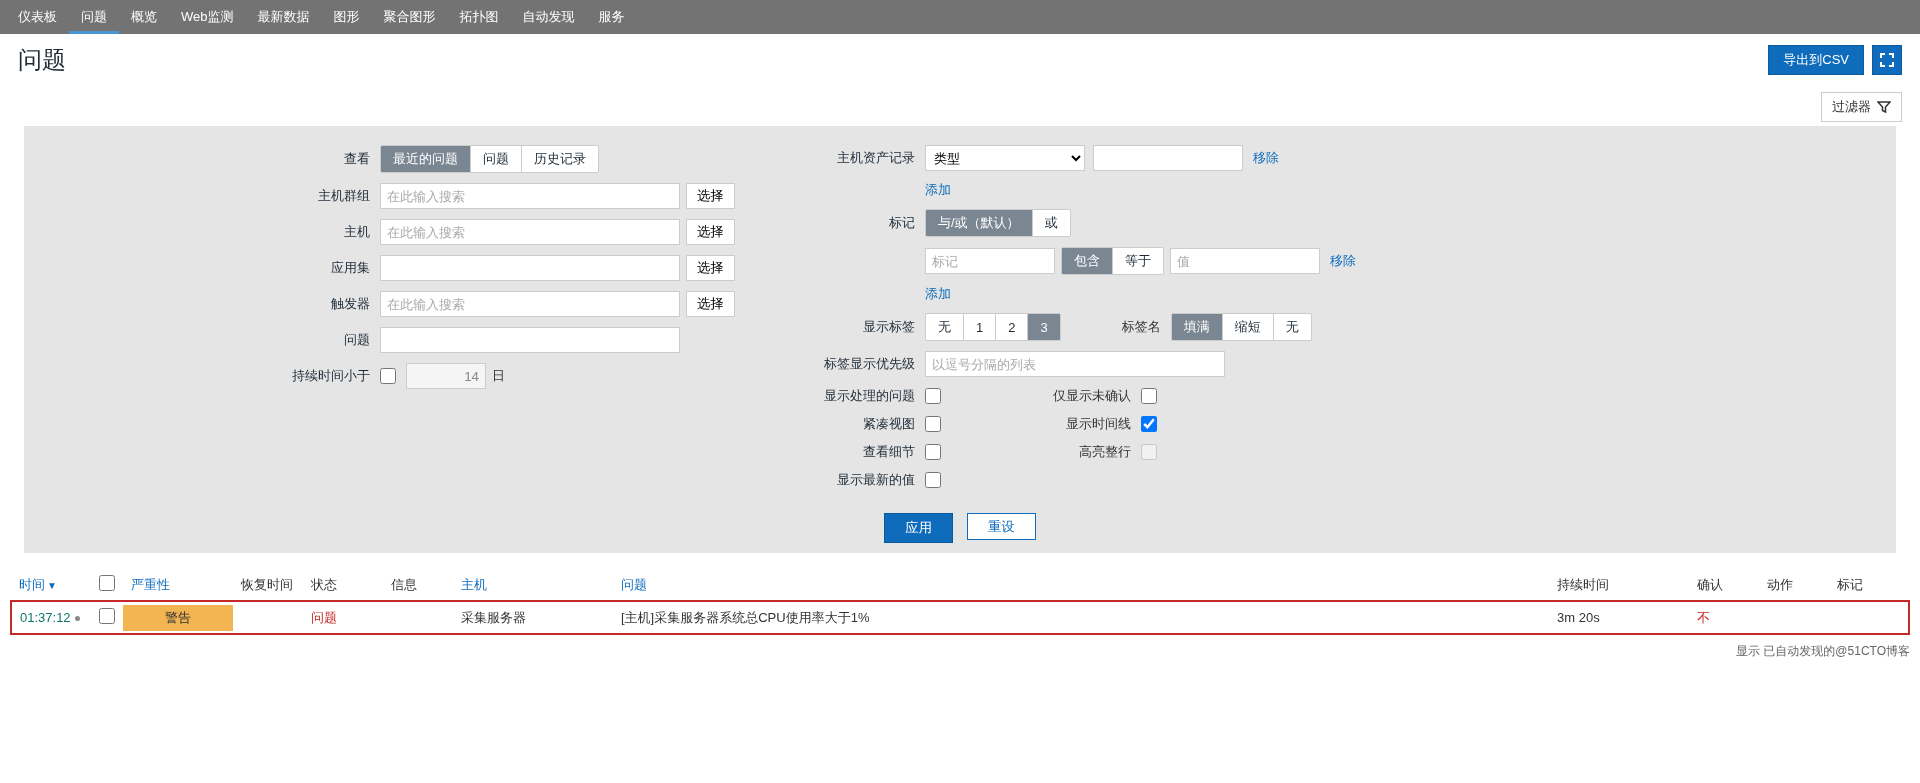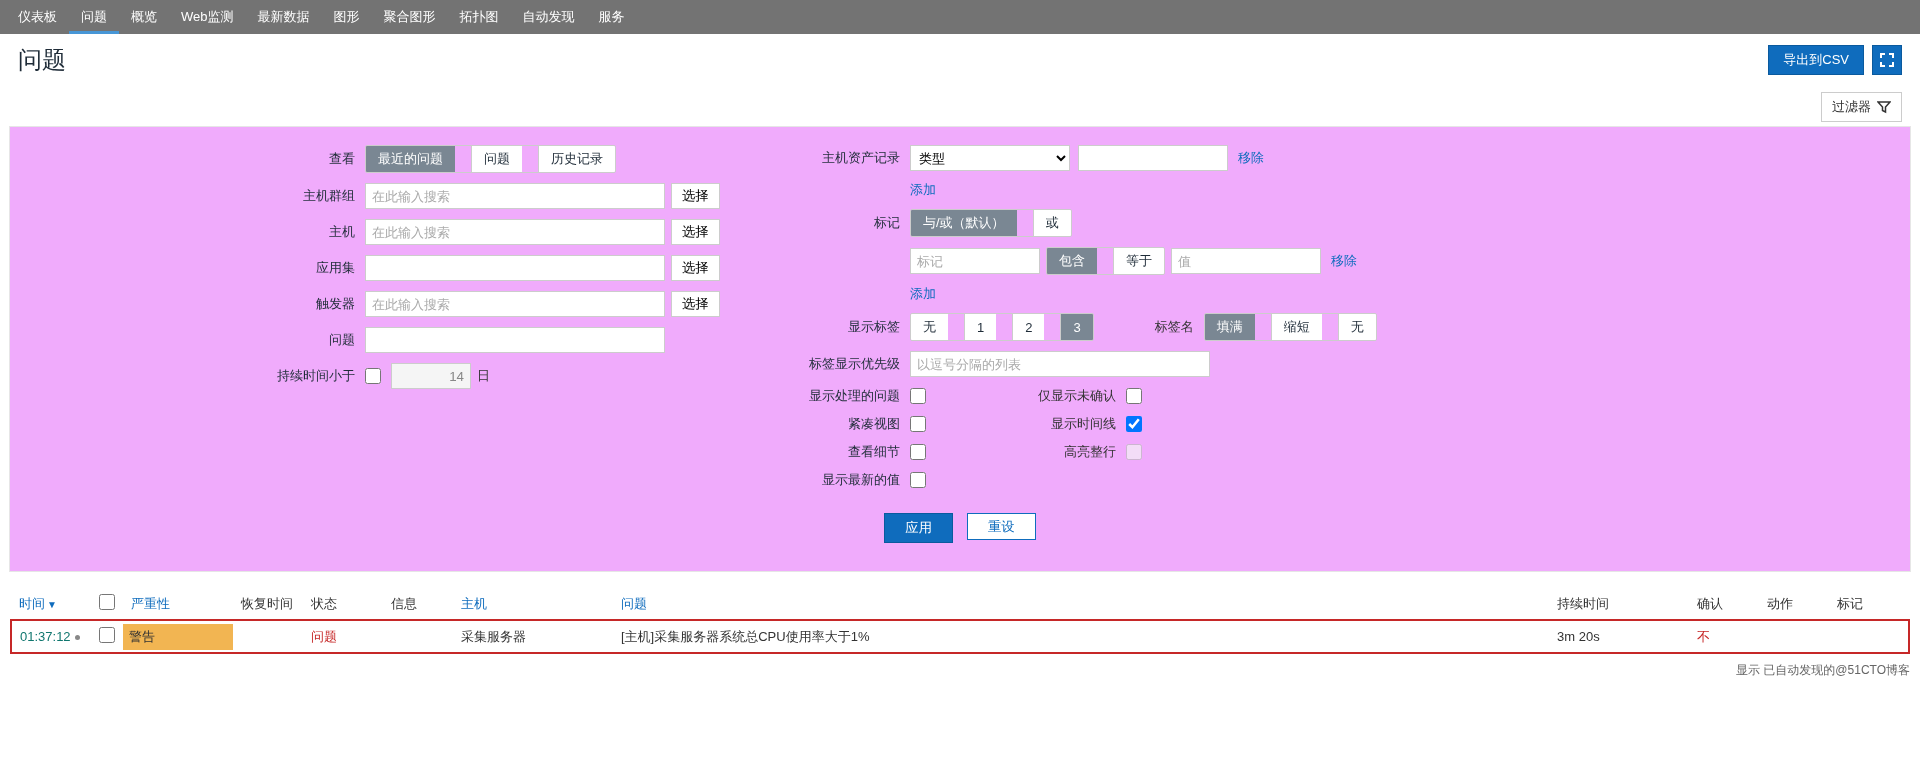--- a/index.html
+++ b/index.html
@@ -15,30 +15,30 @@
   .page-header h1 { font-size: 24px; font-weight: 400; color: #1f2c38; }
   .header-actions { display: flex; gap: 8px; }
   .btn-primary { background: #0f6cbd; color: #fff; border: 1px solid #0a5a9e; padding: 4px 14px; height: 30px; font-size: 13px; cursor: pointer; display:flex; align-items:center;text-align:center; }
   .btn-expand { background: #0f6cbd; color: #fff; border: 1px solid #0a5a9e; width: 30px; height: 30px; cursor: pointer; display:flex; align-items:center; justify-content:center;}
   
   
   .filter-bar { display:flex; justify-content:flex-end; padding: 4px 18px 4px 18px; }
   .filter-toggle { border:1px solid #ccc; padding:4px 10px; height:30px; display:flex; align-items:center; gap:6px; cursor:pointer; background:#fff;}
   
   
-  .filter-panel { margin: 0 9px; border:1px solid #e6e6e6; padding: 18px 10px 28px 10px; background:#f0abfc; }
+  .filter-panel { margin: 0 24px; border:1px solid #e6e6e6; padding: 18px 10px 9px 10px; background:#e5e5e5; }
   .filter-cols { display:flex; }
   .filter-col { flex:1; }
   .filter-col.left { max-width: 760px; }
   .filter-col.right { flex:1; }
   
   .frow { display:flex; align-items:center; margin-bottom: 10px; }
   .frow .lbl { width: 200px; text-align:right; padding-right: 10px; color:#1f2c38; }
   
-  .btn-group { display:inline-flex; border:1px solid #ccc; border-radius:2px; overflow:hidden;gap:16px; }
+  .btn-group { display:inline-flex; border:1px solid #ccc; border-radius:2px; overflow:hidden; }
   .btn-group .seg { padding:4px 12px; background:#fff; border-left:1px solid #ccc; cursor:pointer; color:#1f2c38; height:26px; display:flex; align-items:center;}
   .btn-group .seg:first-child { border-left:none; }
   .btn-group .seg.active { background:#7a8793; color:#fff; }
   
   input[type=text].txt { border:1px solid #ccc; height:26px; padding:0 6px; font-size:13px; color:#333; background:#fff;}
   input[type=text].txt::placeholder { color:#aaa; }
   select.sel { border:1px solid #ccc; height:26px; font-size:13px; background:#fff; padding:0 4px; }
   .btn-sm { border:1px solid #ccc; background:#fff; height:26px; padding:0 10px; cursor:pointer; }
   .link { color:#0f6cbd; cursor:pointer; text-decoration:none; }
   .num-input { border:1px solid #ccc; height:26px; width:80px; text-align:right; padding-right:6px; background:#f5f5f5; color:#888;}
@@ -52,21 +52,21 @@
   .btn-reset { background:#fff; color:#0f6cbd; border:1px solid #0f6cbd; padding:4px 20px; height:27px; cursor:pointer;}
   
   
   .tbl { width:calc(100% - 20px); margin:16px 10px 0 10px; border-collapse:collapse; }
   .tbl th { text-align:left; font-weight:400; color:#0f6cbd; border-bottom:1px solid #d9d9d9; padding:6px 8px; cursor:pointer; font-size:13px;}
   .tbl th.nolink { color:#333; cursor:default;}
   .tbl td { padding:6px 8px; border-bottom:1px solid #eee; vertical-align:middle;}
   .row-highlight td { border-top:2px solid #c62828; border-bottom:2px solid #c62828;}
   .row-highlight td:first-child { border-left:2px solid #c62828;}
   .row-highlight td:last-child { border-right:2px solid #c62828;}
-  .sev-warn { background:#f2b552; display:inline-block; width:100%; padding:4px 6px;}
+  .sev-warn { background:#f2b552; display:inline-block; width:100%; padding:4px 6px;text-align:center;}
   .status-prob { color:#c62828; }
   .ack-no { color:#c62828; }
   .time-link { color:#0f766e; }
   .sort-ind { font-size:10px; color:#0f6cbd; margin-left:2px;}
   .sep-dot { display:inline-block; width:5px; height:5px; border-radius:50%; background:#888; margin-left:4px; vertical-align:middle;}
   
   .footer { position:relative; margin-top:4px; padding:4px 10px; font-size:12px; color:#666; text-align:right;}
 </style>
 </head>
 <body>

